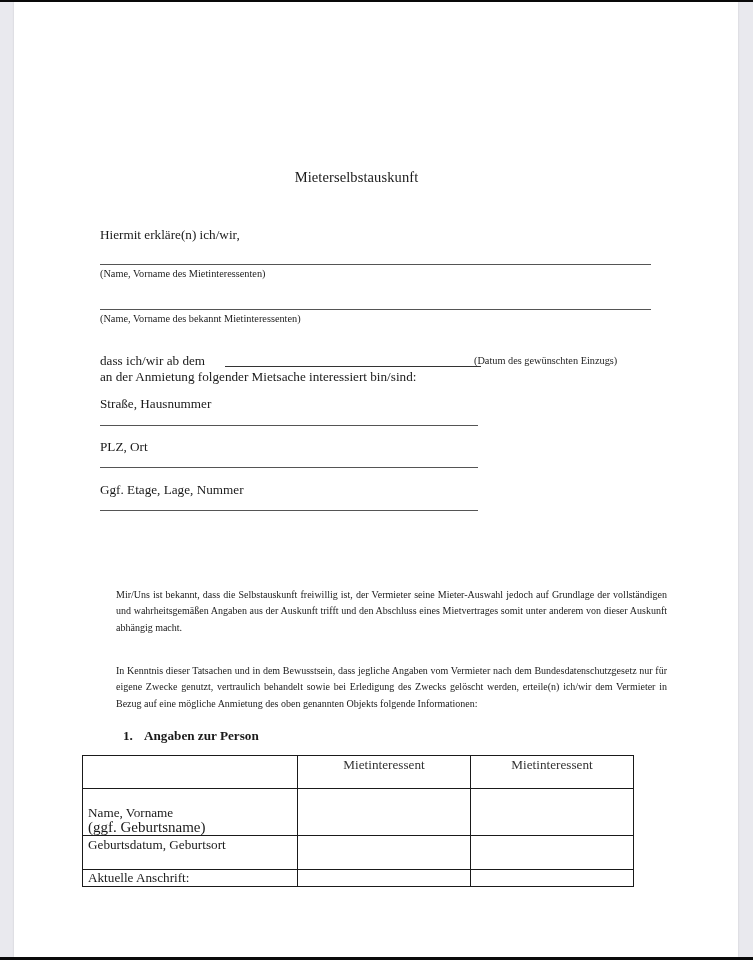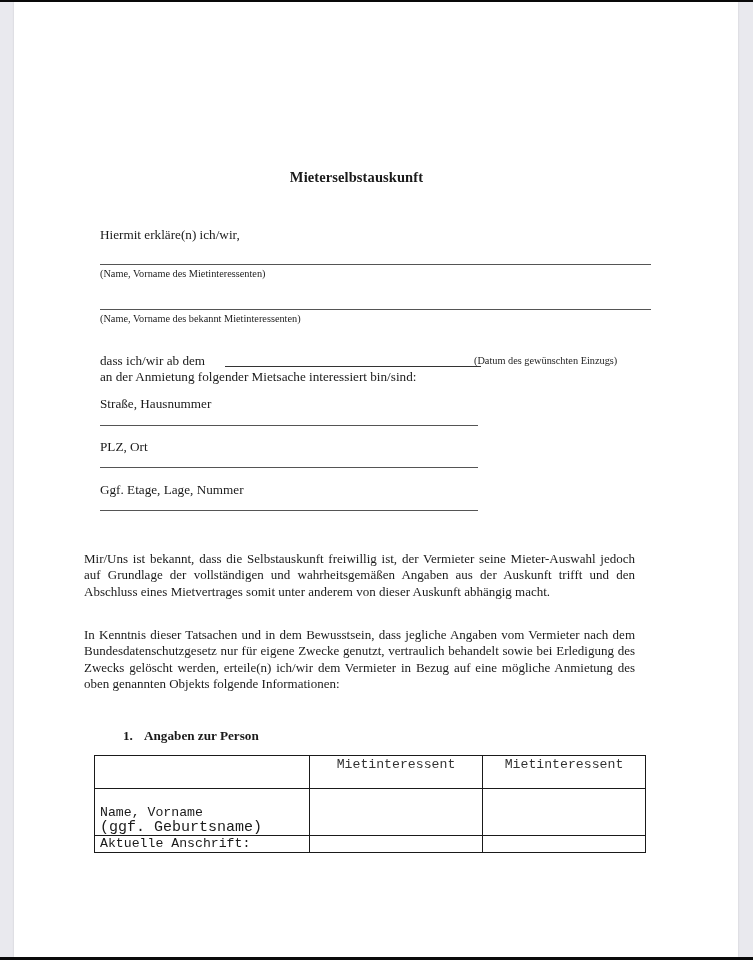--- a/index.html
+++ b/index.html
@@ -26,47 +26,47 @@
     left: 14px;
     top: 2px;
     width: 724px;
     height: 955px;
     background: #ffffff;
     box-shadow: 0 0 2px rgba(0,0,0,0.12);
   }
   .abs { position: absolute; white-space: nowrap; }
   .title {
     left: 0; width: 713px; top: 169px; text-align: center;
-    font-weight: bold; font-size: 14.5px; letter-spacing: 0.1px;
+    font-weight: normal; font-size: 14.5px; letter-spacing: 0.1px;
   }
   .body13 { font-size: 13.2px; }
   .small { font-size: 10.3px; color: #222; }
   .rule {
     position: absolute; height: 0; border-top: 1.4px solid #555;
   }
   .para {
     position: absolute;
-    left: 84px;
+    left: 116px;
     width: 551px;
-    font-size: 13px;
+    font-size: 10px;
     line-height: 16.3px;
     text-align: justify;
     white-space: normal;
+    margin-top: 36px;
   }
   .section-heading {
     font-weight: bold; font-size: 13.2px;
   }
   table.person {
     position: absolute;
-    left: 94px;
+    left: 82px;
     top: 755px;
     border-collapse: collapse;
     font-size: 13.2px;
     table-layout: fixed;
-    font-family: Liberation Mono, monospace;
   }
   table.person td {
     border: 1.4px solid #1a1a1a;
     vertical-align: top;
     padding: 0 5px;
     line-height: 16px;
   }
   table.person .hdr {
     text-align: center;
     color: #333;
@@ -124,20 +124,25 @@
     <td class="hdr">Mietinteressent</td>
   </tr>
   <tr style="height:47px;">
     <td style="padding-top:16px;">
       <span>Name, Vorname</span>
       <span class="sub">(ggf. Geburtsname)</span>
     </td>
     <td></td>
     <td></td>
   </tr>
+  <tr style="height:34px;">
+    <td style="padding-top:1px;">Geburtsdatum, Geburtsort</td>
+    <td></td>
+    <td></td>
+  </tr>
   <tr style="height:17px;">
     <td>Aktuelle Anschrift:</td>
     <td></td>
     <td></td>
   </tr>
 </tbody>
   </table>
 
 <div class="bottombar"></div>
 

